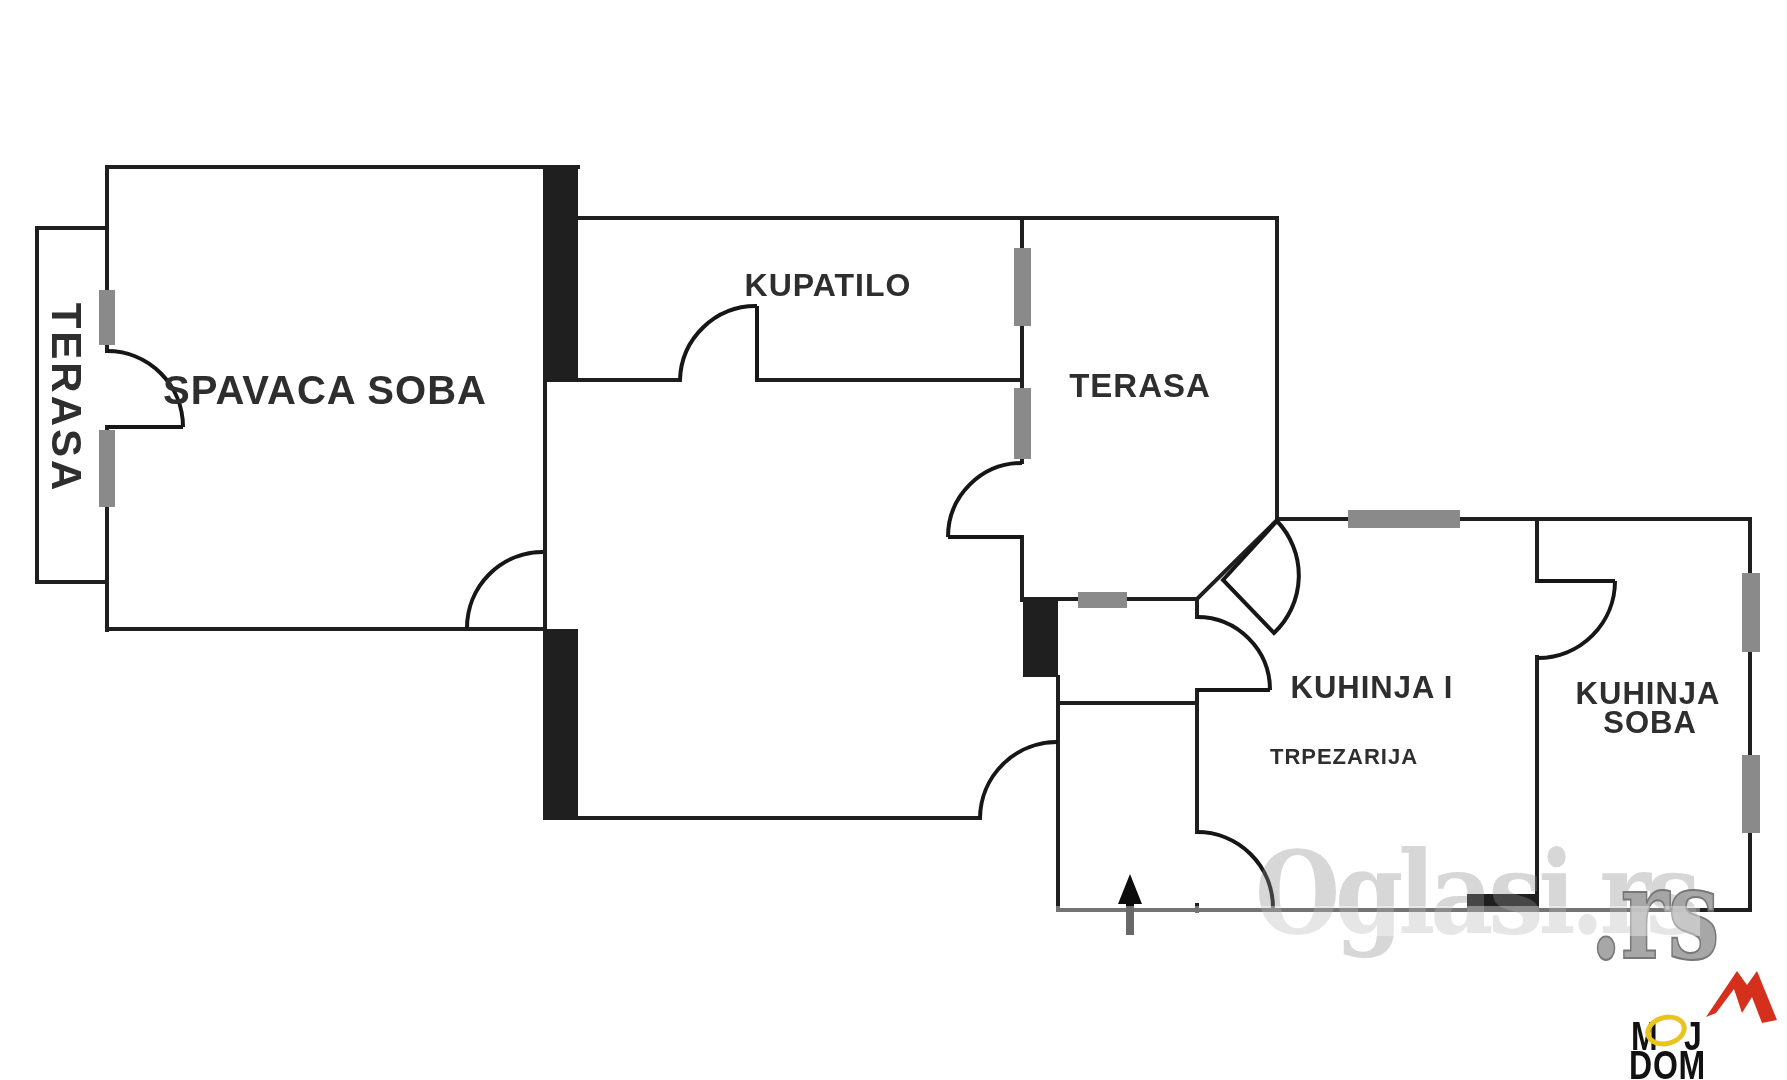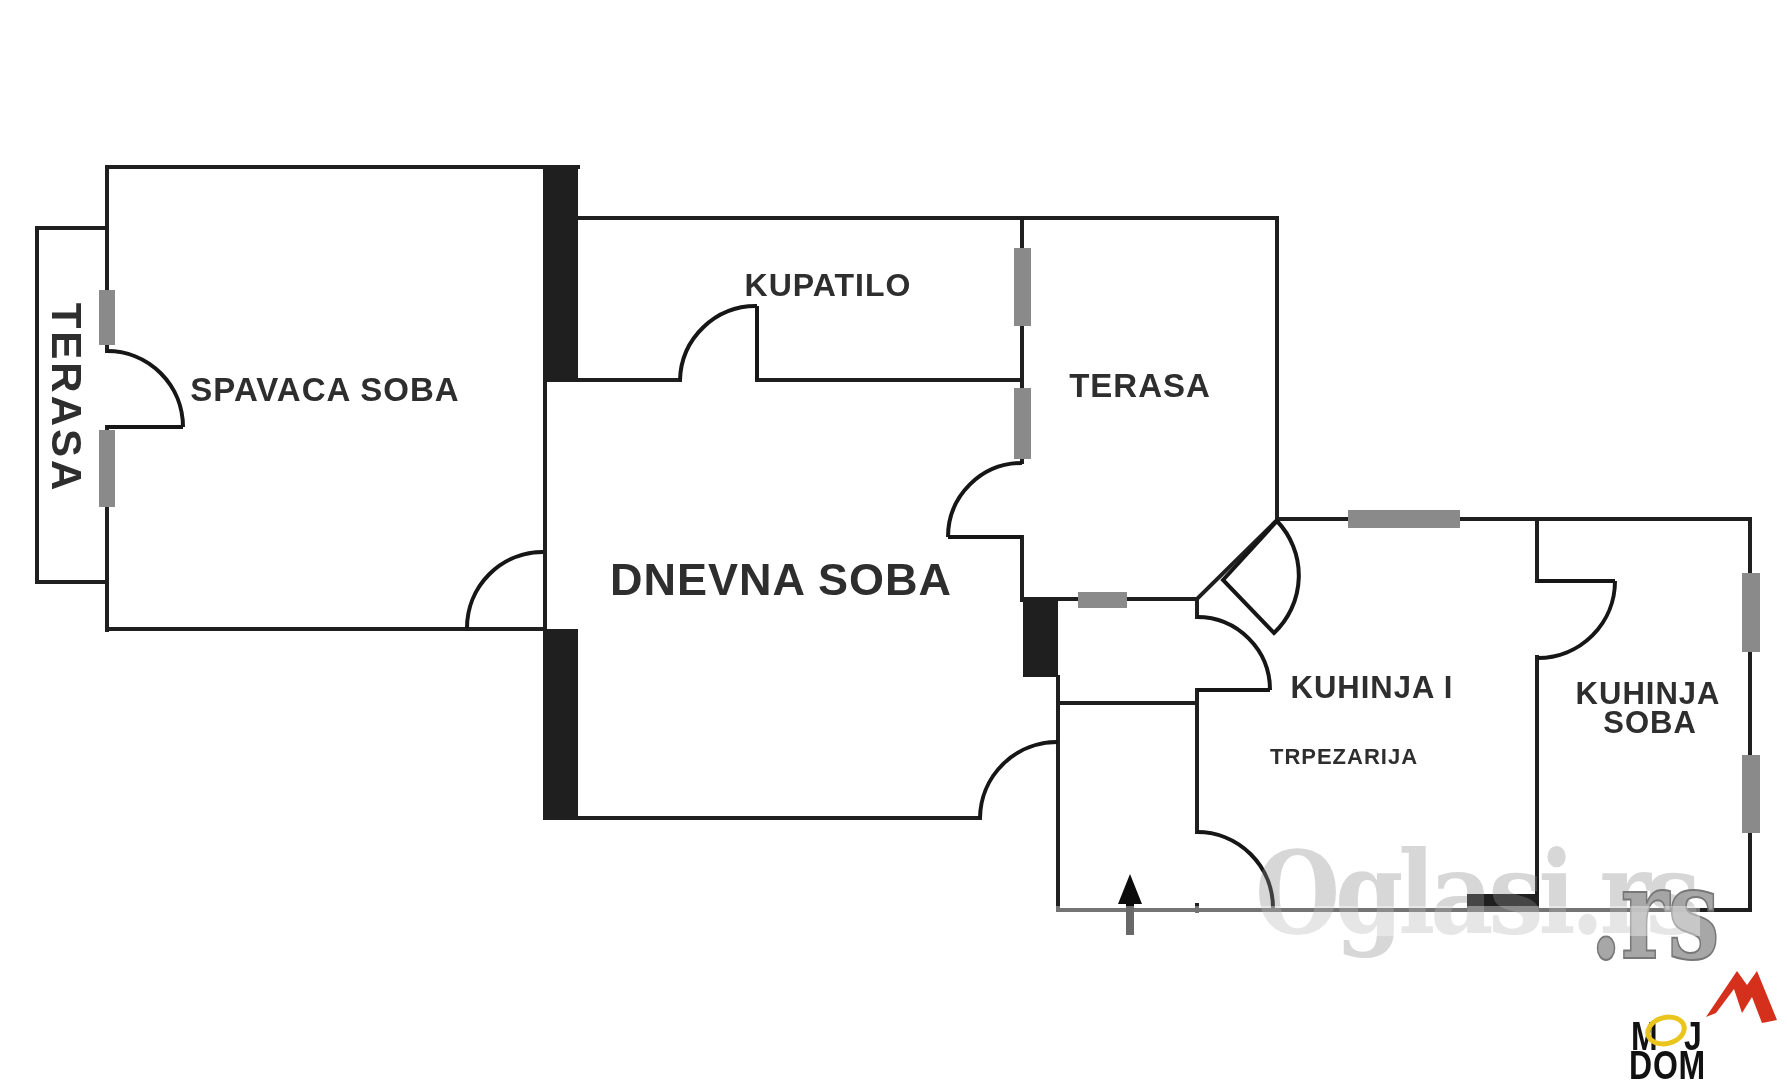--- a/index.html
+++ b/index.html
@@ -2,21 +2,21 @@
 <html><head>
 <meta charset="utf-8">
 <style>
   html,body{margin:0;padding:0;background:#fff;}
   #canvas{position:relative;width:1787px;height:1080px;background:#ffffff;overflow:hidden;
           font-family:"Liberation Sans", sans-serif;}
   #plan-svg{position:absolute;left:0;top:0;}
   .room-label{position:absolute;transform:translate(-50%,-50%);font-weight:bold;
               color:#2e2e2e;white-space:nowrap;letter-spacing:1px;z-index:3;}
   .lbl-terasa-left{left:66px;top:398px;font-size:42px;transform:translate(-50%,-50%) rotate(90deg);letter-spacing:3px;}
-  .lbl-spavaca-left{left:325px;top:390px;font-size:33px;}
+  .lbl-spavaca-left{left:325px;top:390px;font-size:40px;}
   .lbl-kupatilo{left:828px;top:285px;font-size:32px;}
   .lbl-terasa-mid{left:1140px;top:386px;font-size:33px;}
   .lbl-dnevna{left:781px;top:580px;font-size:45px;}
   .lbl-kuhinja1{left:1372px;top:688px;font-size:31px;}
   .lbl-kuhinja2{left:1344px;top:757px;font-size:22px;}
   .lbl-spavaca-right1{left:1648px;top:694px;font-size:31px;}
   .lbl-spavaca-right2{left:1650px;top:723px;font-size:31px;}
 
   
   .wm-ghost{position:absolute;left:1255px;top:835px;font-family:"DejaVu Serif",serif;font-weight:bold;
@@ -134,21 +134,20 @@
 
     <g>
       <path d="M1706,1017 L1737,971 L1747,985 L1757,971 L1777,1020 L1762,1023 L1752,997 L1742,1013 L1734,989 L1716,1013 Z" fill="#d5301c" stroke="none"></path>
     </g>
   </svg>
 
   <div class="room-label lbl-terasa-left">TERASA</div>
   <div class="room-label lbl-spavaca-left">SPAVACA SOBA</div>
   <div class="room-label lbl-kupatilo">KUPATILO</div>
   <div class="room-label lbl-terasa-mid">TERASA</div>
-  <div class="room-label lbl-dnevna">DNEVNA SOBA</div>
   <div class="room-label lbl-kuhinja1">KUHINJA I</div>
   <div class="room-label lbl-kuhinja2">TRPEZARIJA</div>
   <div class="room-label lbl-spavaca-right1">KUHINJA</div>
   <div class="room-label lbl-spavaca-right2">SOBA</div>
 
   <div class="wm-ghost">Oglasi.rs</div>
   <div class="wm-suffix">.rs</div>
   <div class="wm-sheen"></div>
 
   <div class="logo-m">M</div>

